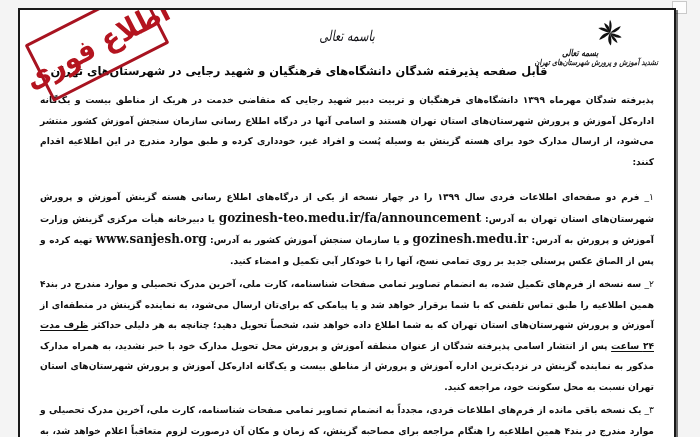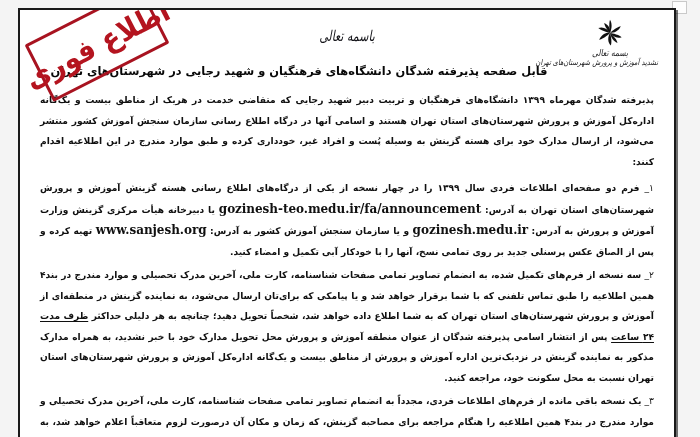--- a/index.html
+++ b/index.html
@@ -60,22 +60,23 @@
     position: relative;
     display: block;
     height: 74px;
   }
 
   .logo-block {
     position: absolute;
     right: 2px;
     top: 2px;
     width: 96px;
-    text-align: center;
+    text-align: left;
     line-height: 1;
+    font-weight: bold;
   }
   .logo-mark {
     display: block;
     margin: 0 auto 1px auto;
     width: 34px;
     height: 30px;
   }
   .logo-line1 {
     display: block;
     font-size: 7.5px;
@@ -159,21 +160,21 @@
     font-size: 9.1px;
     line-height: 20.5px;
     text-align: justify;
     text-align-last: right;
     margin: 0 0 3px 0;
     color: #101010;
     font-weight: bold;
     letter-spacing: -0.05px;
   }
   .para-intro {
-    margin-bottom: 6px;
+    margin-bottom: 15px;
   }
   .ltr {
     direction: ltr;
     unicode-bidi: isolate;
     display: inline-block;
     font-family: "DejaVu Serif", "Liberation Serif", serif;
     font-size: 12px;
   }
   .u-line {
     text-decoration: underline;

